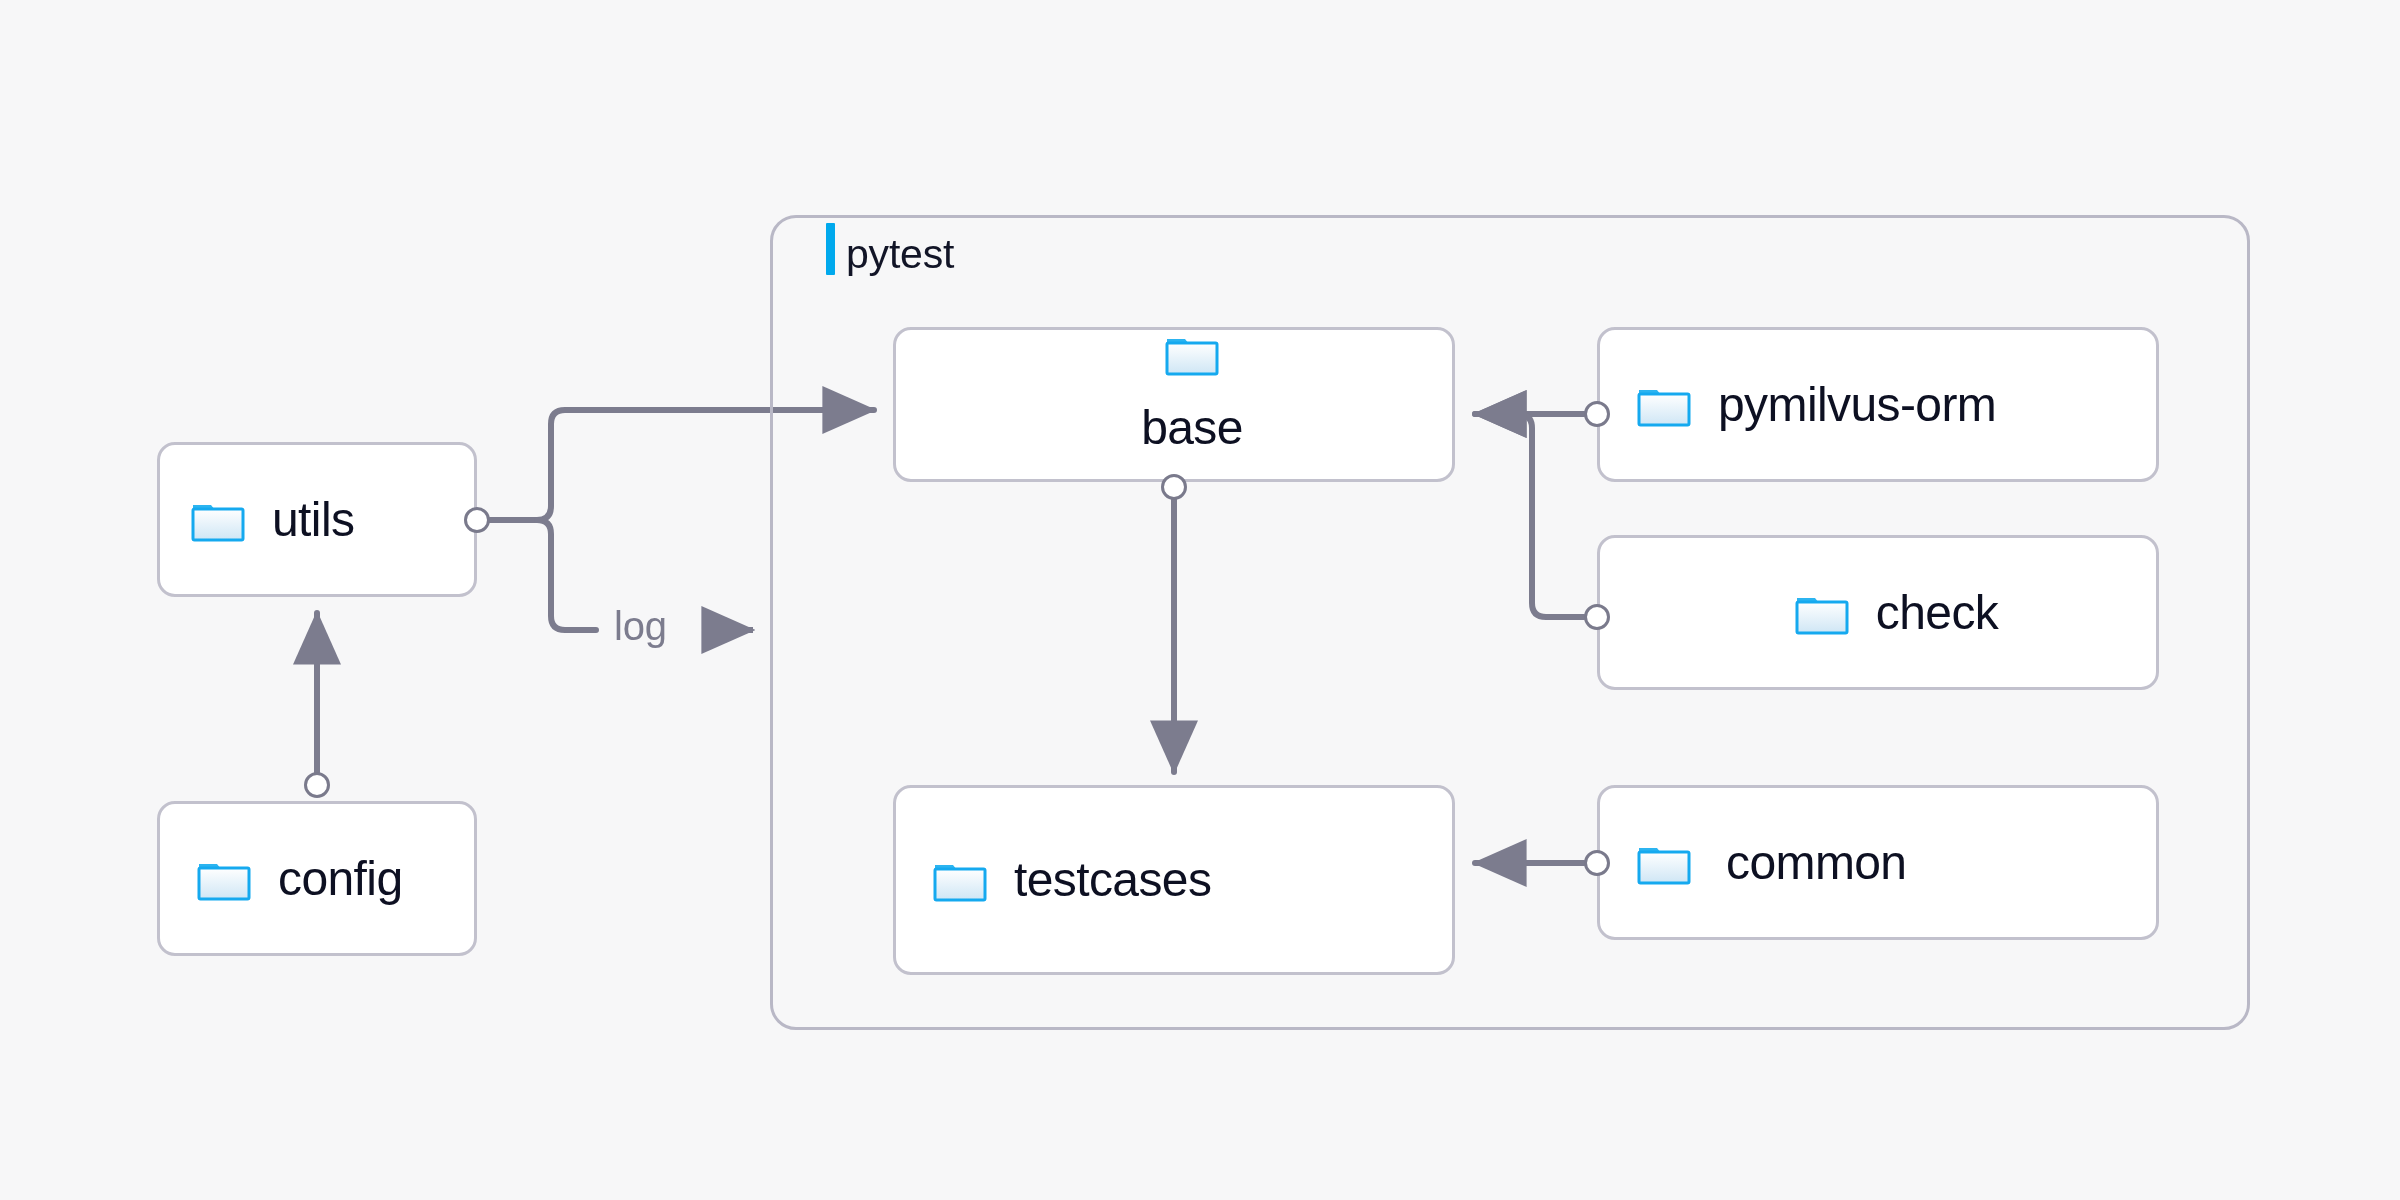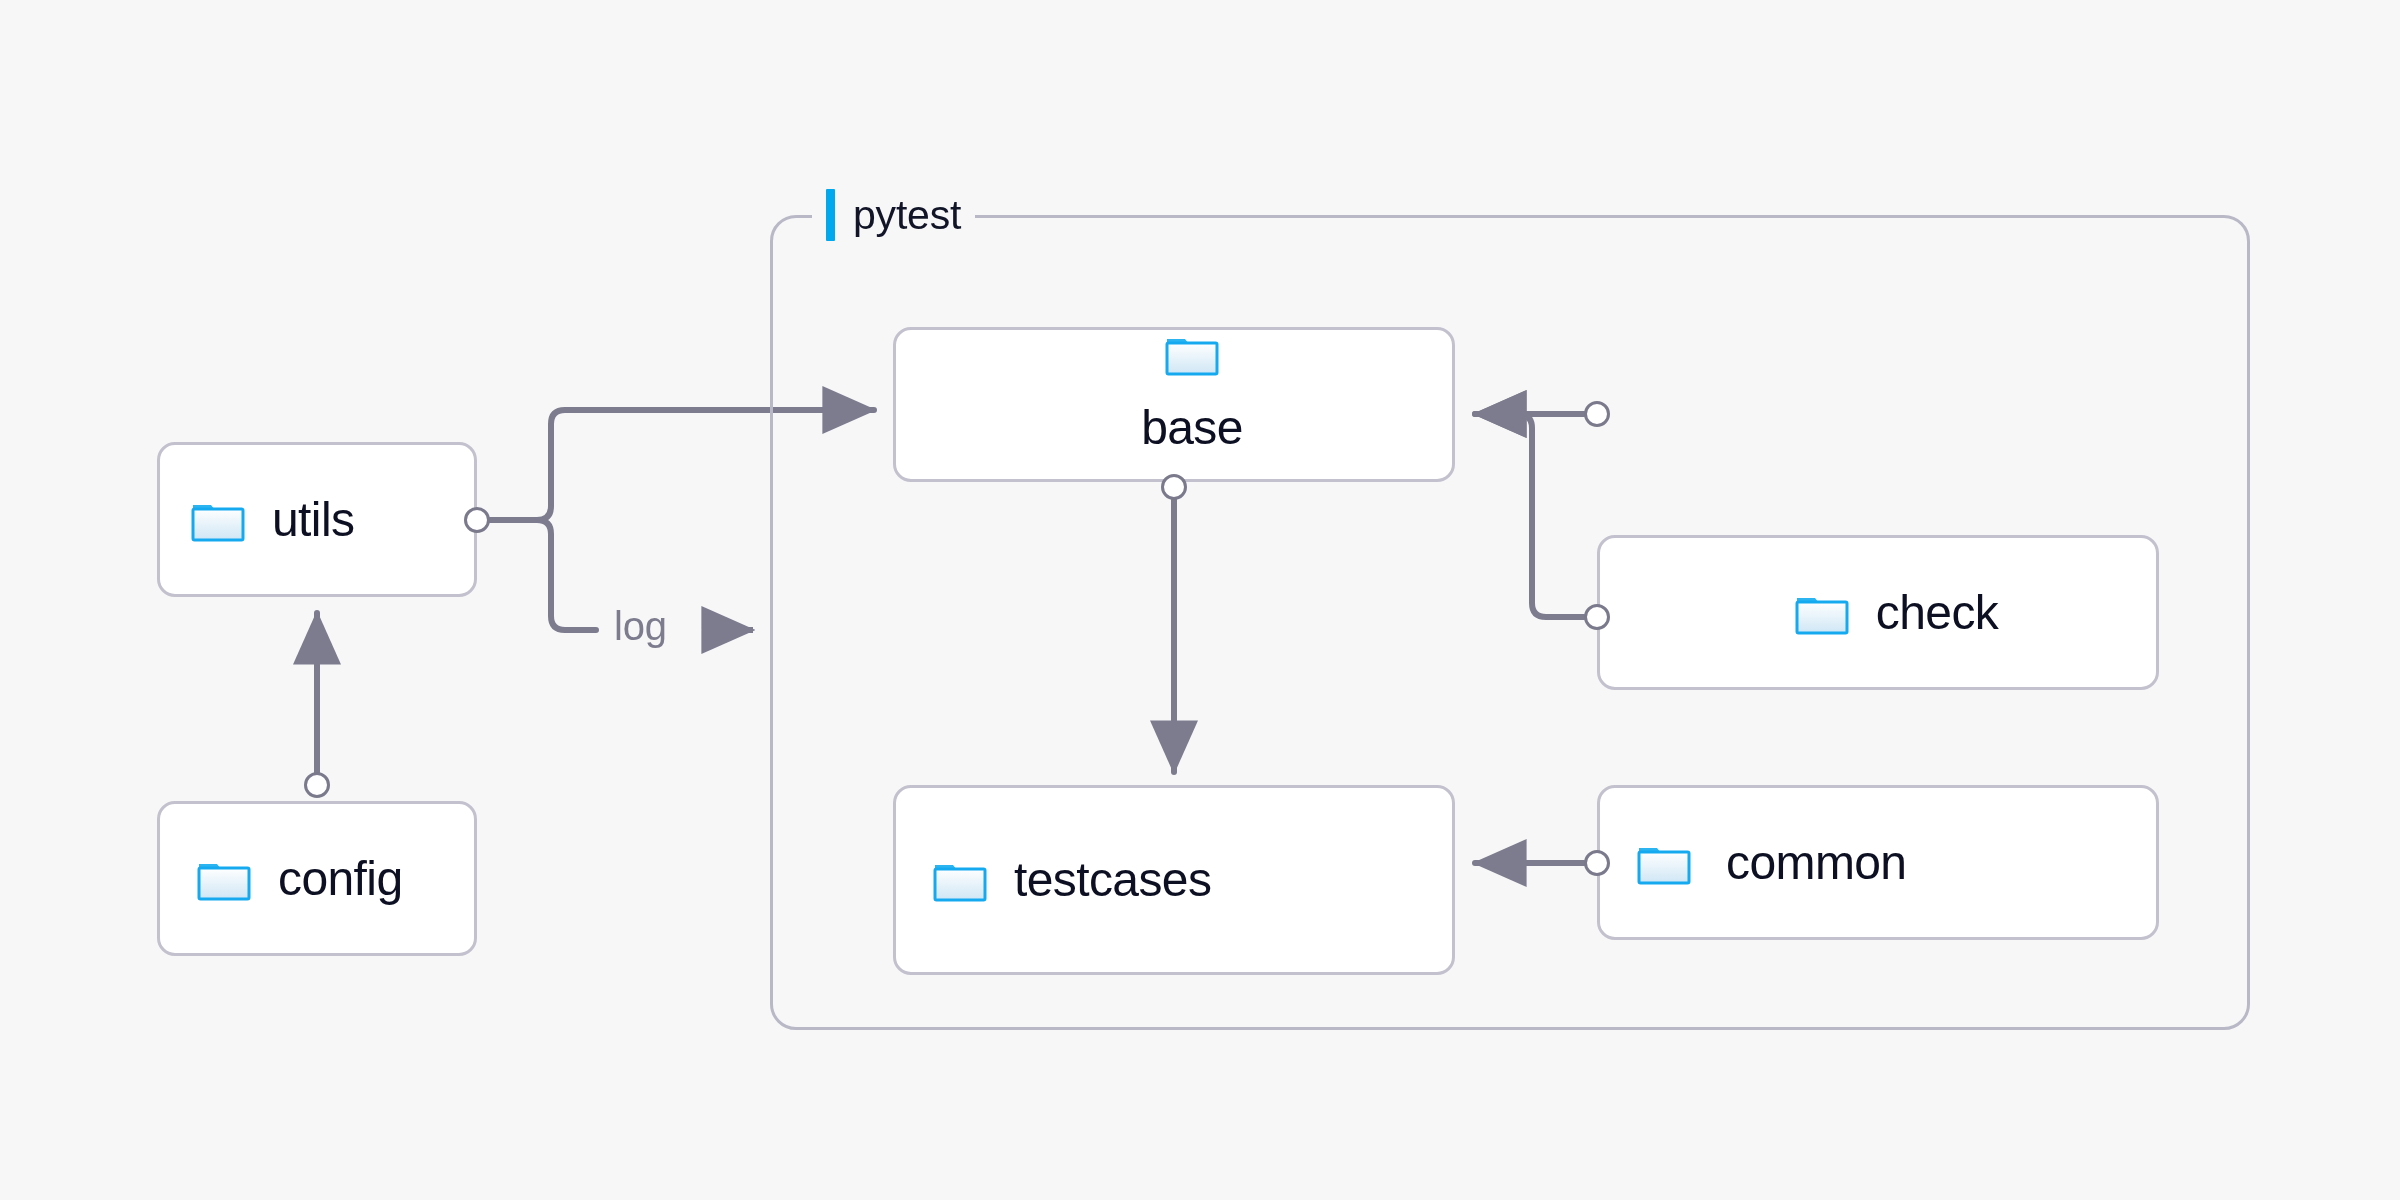--- a/index.html
+++ b/index.html
@@ -34,26 +34,27 @@
   .group-box {
     position: absolute;
     border: 3px solid #b9b8c6;
     border-radius: 26px;
     background: transparent;
     box-sizing: border-box;
   }
   .group-label {
     position: absolute;
     display: flex;
-    align-items: center;
-    gap: 18px;
+    align-items: flex-end;
+    gap: 11px;
     background: #f7f7f8;
     padding: 0 14px;
     height: 56px;
     box-sizing: border-box;
+    margin-top: 32px;
   }
   .group-label-bar {
     width: 9px;
     height: 52px;
     border-radius: 1px;
     background: #00a9ed;
     flex: 0 0 auto;
   }
   .group-label-text {
     font-size: 41px;
@@ -181,20 +182,27 @@
   </div>
 
   <div class="node" style="left:893px; top:785px; width:562px; height:190px;">
     <svg class="folder-icon" viewBox="0 0 56 48">
       <path d="M3 9 h18 l4 5 h28 v4 H3 z" fill="#2cb4f0"></path>
       <rect x="3" y="13" width="50" height="31" rx="1.5" fill="url(#fgrad1)" stroke="#15a9ef" stroke-width="3"></rect>
     </svg>
     <span class="node-label">testcases</span>
   </div>
 
+  <div class="node" style="left:1597px; top:327px; width:562px; height:155px;">
+    <svg class="folder-icon" viewBox="0 0 56 48">
+      <path d="M3 9 h18 l4 5 h28 v4 H3 z" fill="#2cb4f0"></path>
+      <rect x="3" y="13" width="50" height="31" rx="1.5" fill="url(#fgrad1)" stroke="#15a9ef" stroke-width="3"></rect>
+    </svg>
+    <span class="node-label">pymilvus-orm</span>
+  </div>
 
   <div class="node" style="left:1597px; top:535px; width:562px; height:155px;justify-content:center;">
     <svg class="folder-icon" viewBox="0 0 56 48">
       <path d="M3 9 h18 l4 5 h28 v4 H3 z" fill="#2cb4f0"></path>
       <rect x="3" y="13" width="50" height="31" rx="1.5" fill="url(#fgrad1)" stroke="#15a9ef" stroke-width="3"></rect>
     </svg>
     <span class="node-label">check</span>
   </div>
 
   <div class="node" style="left:1597px; top:785px; width:562px; height:155px;gap:34px;">

